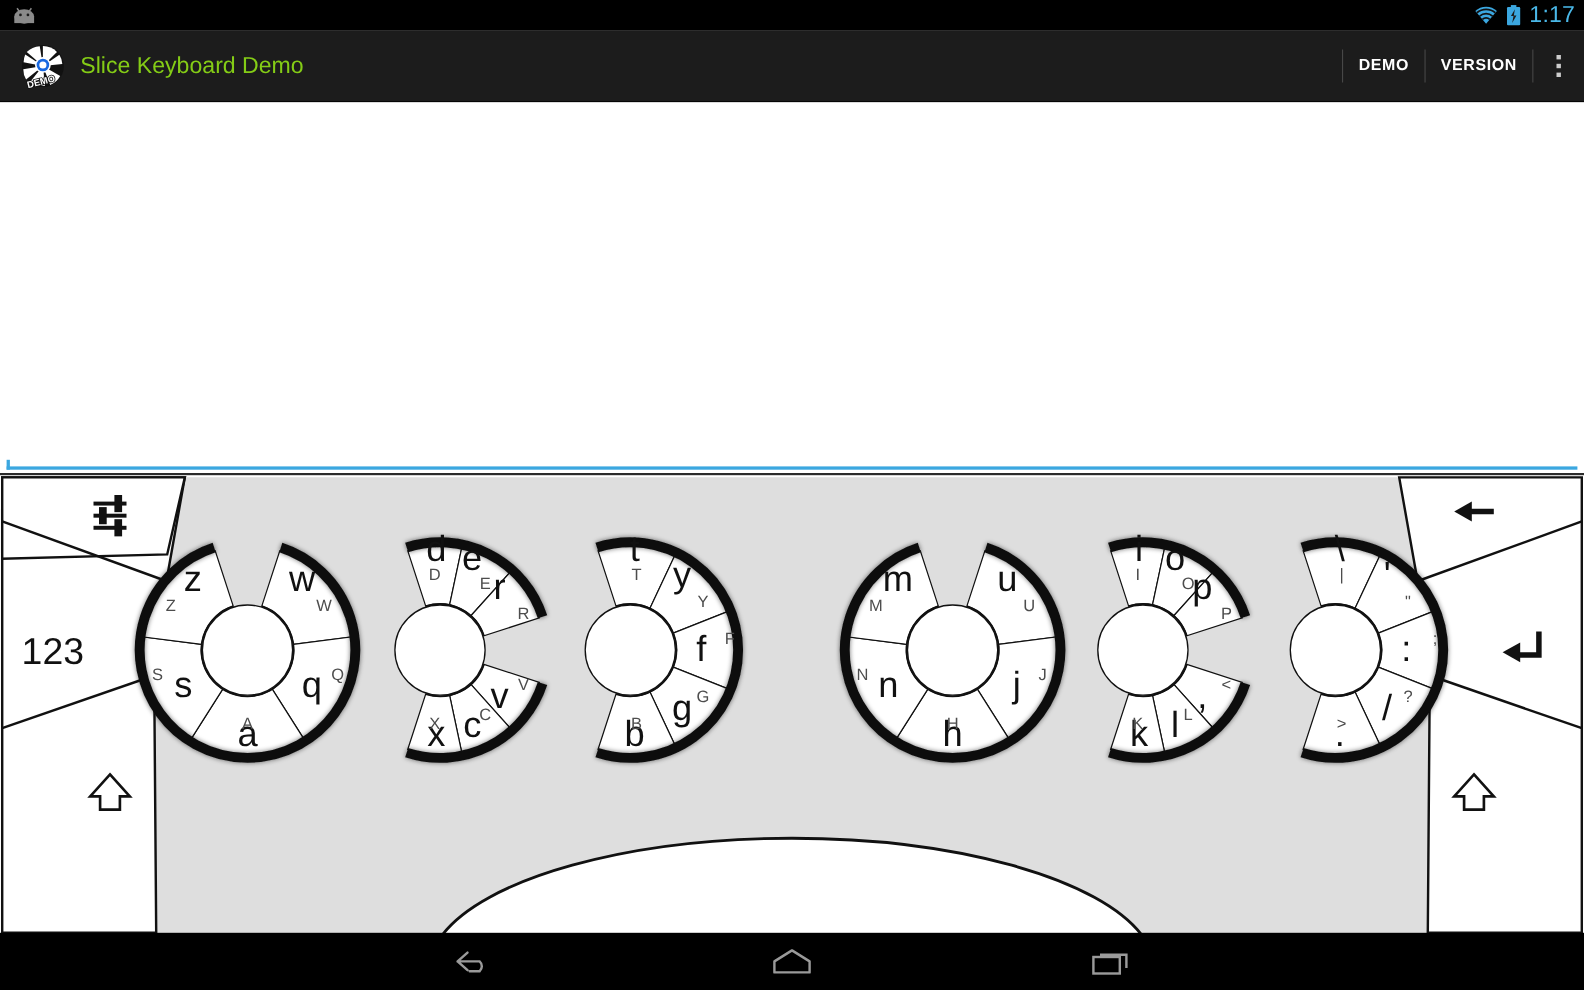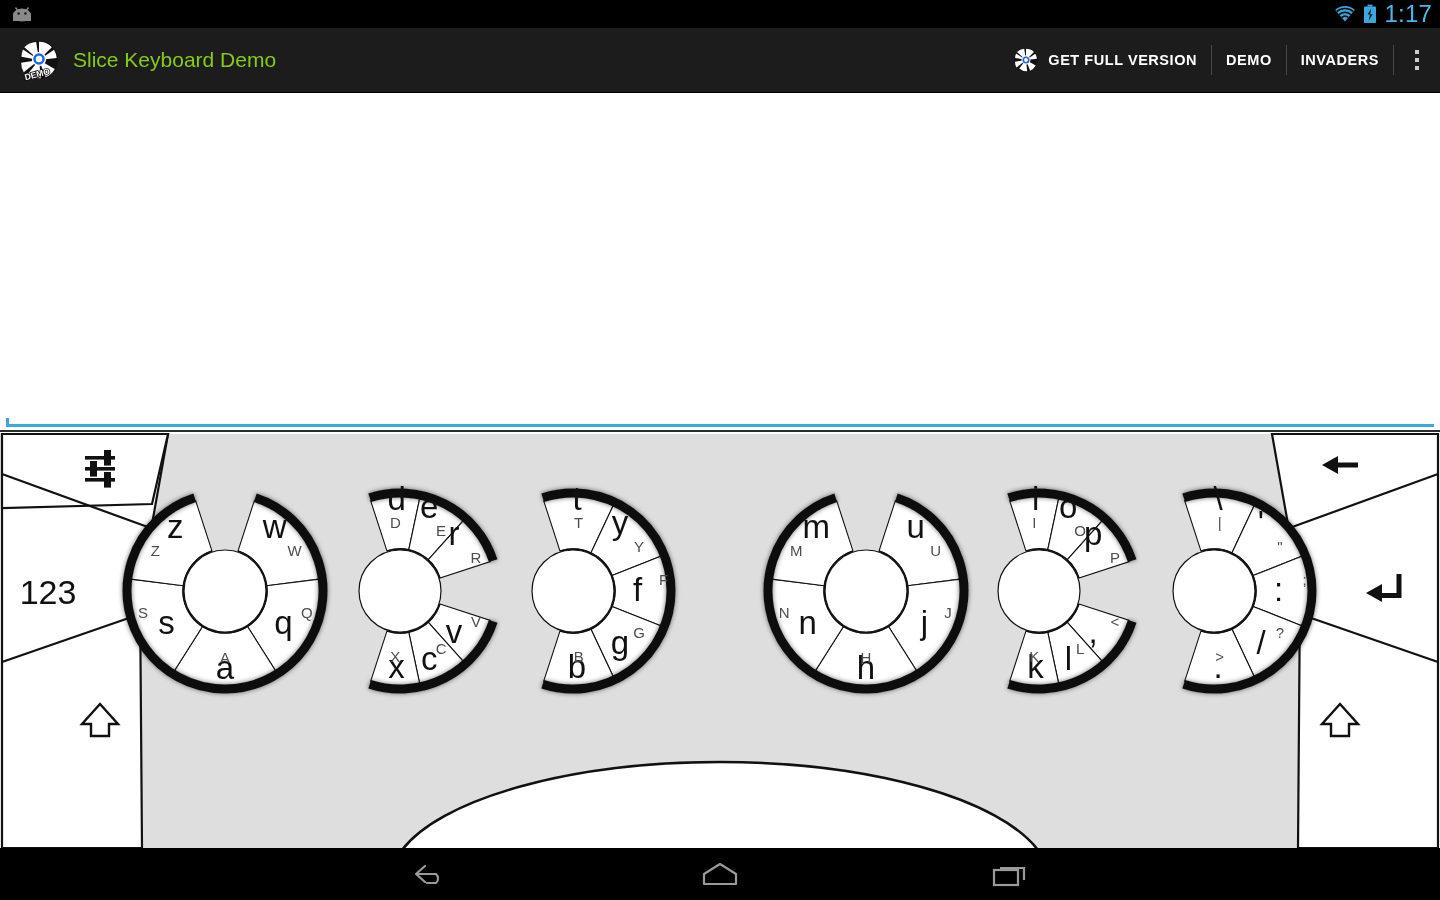--- a/index.html
+++ b/index.html
@@ -4,21 +4,21 @@
 <title>Slice Keyboard Demo</title>
 <style>
   html,body{margin:0;padding:0;background:#000;}
   body{width:1440px;height:900px;overflow:hidden;font-family:"Liberation Sans",sans-serif;}
   #root{position:relative;width:1440px;height:900px;background:#ffffff;}
 
   
   .statusbar{position:absolute;left:0;top:0;width:1440px;height:28px;background:#000;}
   .sb-left{position:absolute;left:10px;top:4px;width:24px;height:20px;}
   .sb-right{position:absolute;right:8px;top:0;height:28px;display:flex;align-items:center;gap:7px;}
-  .sb-time{color:#4ab8e8;font-size:24px;letter-spacing:.2px;font-family:"Liberation Sans",sans-serif;}
+  .sb-time{color:#4ab8e8;font-size:21px;letter-spacing:.2px;font-family:"Liberation Sans",sans-serif;}
 
   
   .actionbar{position:absolute;left:0;top:28px;width:1440px;height:64px;background:#1c1c1c;
              border-bottom:1px solid #000;display:flex;align-items:center;}
   .ab-logo{margin-left:18px;width:42px;height:42px;flex:none;}
   .ab-title{color:#84cc16;font-size:21px;margin-left:13px;font-weight:400;white-space:nowrap;}
   .ab-actions{margin-left:auto;display:flex;align-items:center;height:64px;}
   .ab-item{display:flex;align-items:center;height:42px;padding:0 14px;color:#fff;
            font-size:14.5px;font-weight:bold;letter-spacing:.55px;white-space:nowrap;}
   .ab-sep{width:1px;height:30px;background:#474747;flex:none;}
@@ -90,45 +90,27 @@
       <circle cx="22" cy="21" r="7.5" fill="#fff"></circle>
       <circle cx="22" cy="21" r="6" fill="#1767e0"></circle>
       <circle cx="22" cy="21" r="3.4" fill="#fff"></circle>
       <g transform="rotate(-14 20 36)">
         <text x="20" y="40" font-size="9" font-weight="bold" fill="#fff" text-anchor="middle" stroke="#111" stroke-width="1.6" paint-order="stroke">DEMO</text>
       </g>
     </svg>
     <span class="ab-title">Slice Keyboard Demo</span>
 
     <div class="ab-actions">
-      <div class="ab-item">
-        <svg class="ab-mini-logo" viewBox="0 0 44 44">
-          <circle cx="22" cy="22" r="20" fill="#111"></circle>
-          <g fill="#fff">
-            <path d="M22 22 L22 3 A19 19 0 0 1 35.4 8.6 Z"></path>
-            <path d="M22 22 L37.7 11.3 A19 19 0 0 1 40.5 20 Z"></path>
-            <path d="M22 22 L6.6 8.6 A19 19 0 0 1 19 3.1 Z"></path>
-            <path d="M22 22 L3.6 18.5 A19 19 0 0 1 5.2 11 Z"></path>
-            <path d="M22 22 L6 34.8 A19 19 0 0 1 3.3 25 Z"></path>
-            <path d="M22 22 L24 41 A19 19 0 0 1 10.5 36.4 Z"></path>
-            <path d="M22 22 L38.5 31.5 A19 19 0 0 1 29 40 Z"></path>
-          </g>
-          <circle cx="22" cy="22" r="7.5" fill="#fff"></circle>
-          <circle cx="22" cy="22" r="6" fill="#1767e0"></circle>
-          <circle cx="22" cy="22" r="3.2" fill="#fff"></circle>
-        </svg>
-        <span>GET FULL VERSION</span>
-      </div>
       <div class="ab-sep"></div>
       <div class="ab-item">
         <span>DEMO</span>
       </div>
       <div class="ab-sep"></div>
       <div class="ab-item">
-        <span>INVADERS</span>
+        <span>VERSION</span>
       </div>
       <div class="ab-sep"></div>
       <div class="ab-overflow">
         <div class="dot"></div>
         <div class="dot"></div>
         <div class="dot"></div>
       </div>
     </div>
   </div>
 

